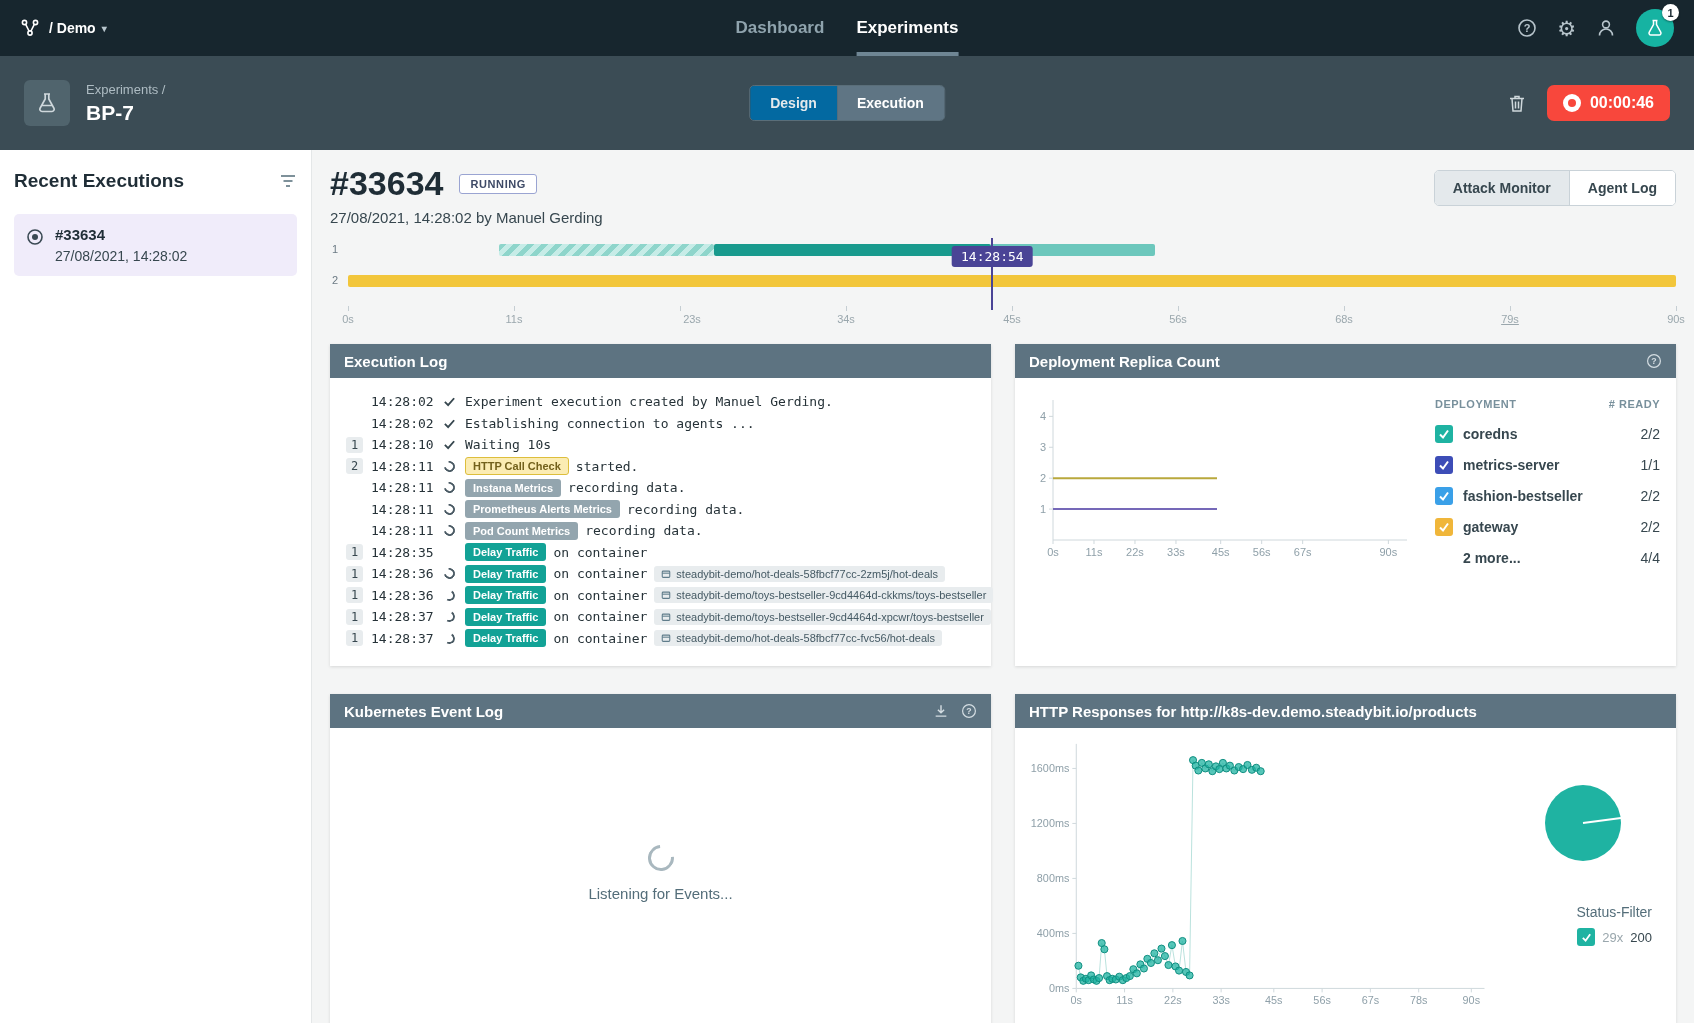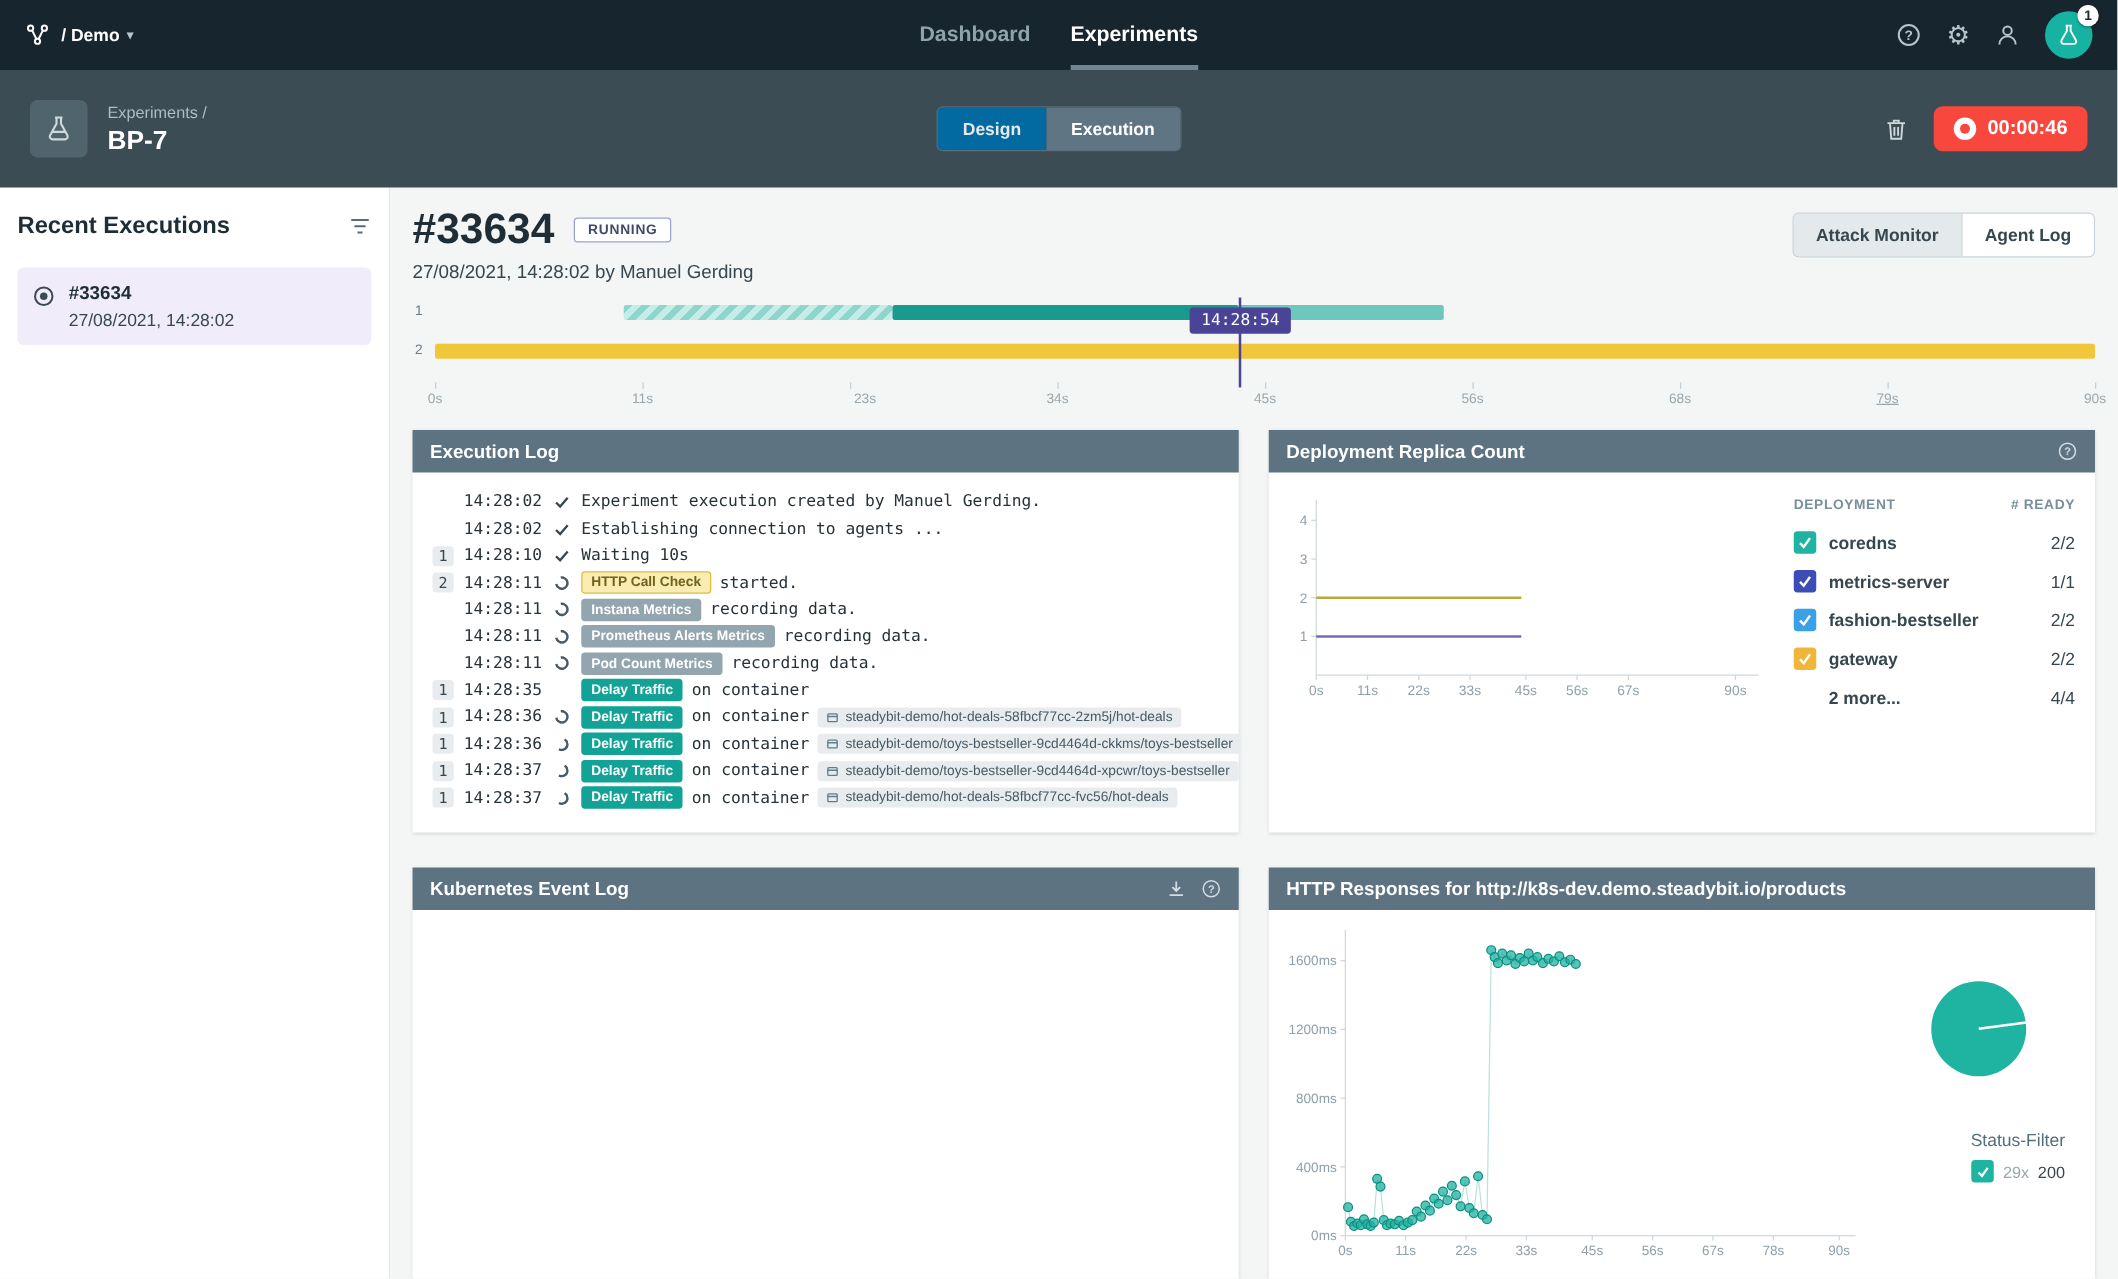--- a/index.html
+++ b/index.html
@@ -468,20 +468,24 @@
                       <path d="M9 2.5v8M5.5 7.5 9 11l3.5-3.5M3 14.8h12"></path>
                     </svg>
                 </button>
                 <button class="panel-icon">
                   <svg width="16" height="16" viewBox="0 0 20 20">
                       <circle cx="10" cy="10" r="8" stroke="#d4dde2" stroke-width="1.5" fill="none"></circle>
                       <text x="10" y="14" text-anchor="middle" font-size="11" font-weight="bold" fill="#d4dde2" font-family="Liberation Sans, sans-serif">?</text>
                     </svg>
                 </button>
               </span>
+            </div>
+            <div class="k8s-body">
+              <span class="big-spinner"></span>
+              <span class="k8s-text">Listening for Events...</span>
             </div>
           </div>
         </div>
 
         <div class="pcol">
 
           <div class="panel tall">
             <div class="panel-head">
               <span class="panel-title">Deployment Replica Count</span>
               <span class="panel-actions">

